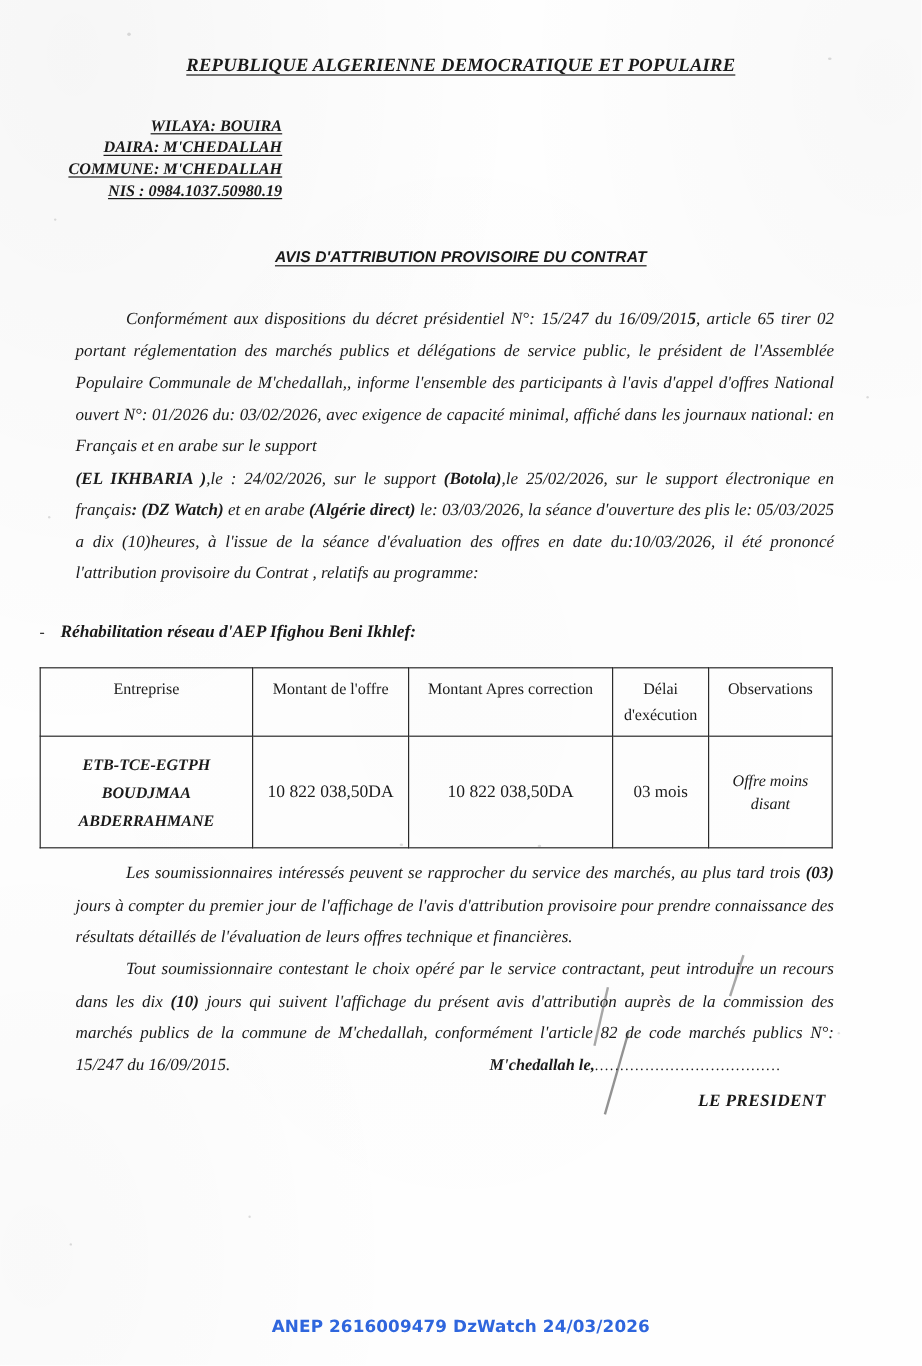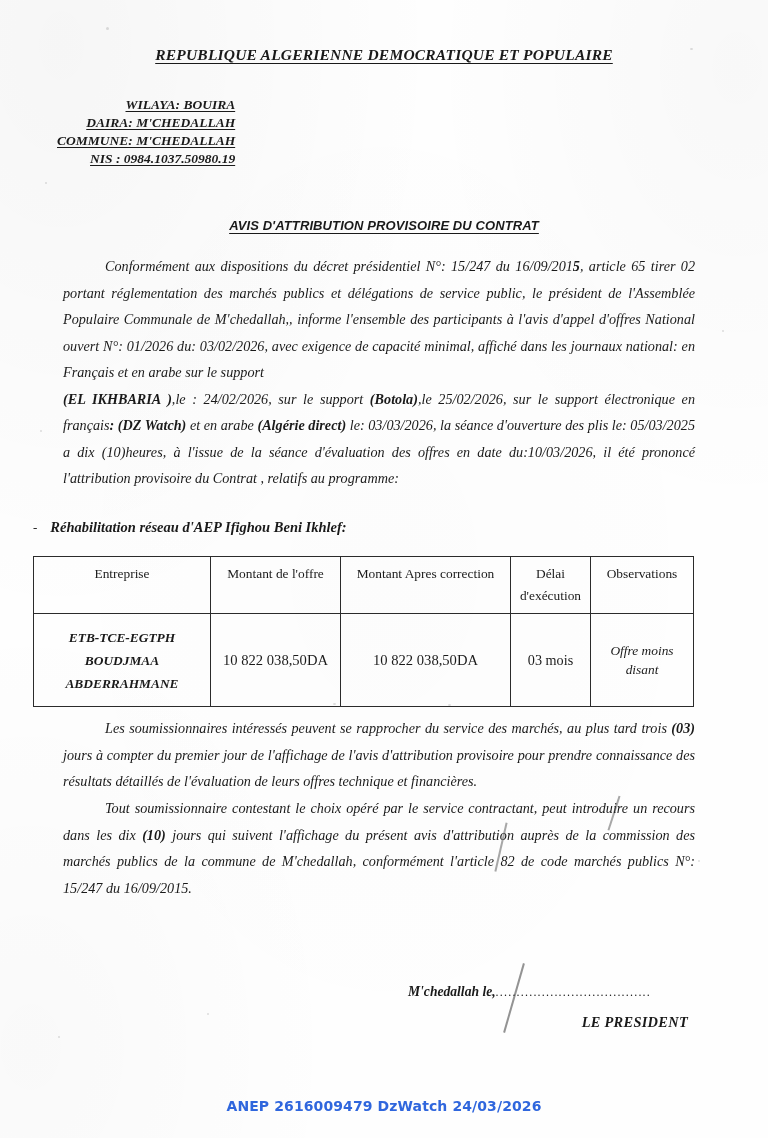--- a/index.html
+++ b/index.html
@@ -70,21 +70,21 @@
     text-decoration: underline;
     text-underline-offset: 2px;
     display: inline-block;
     margin-bottom: 0.5px;
     white-space: nowrap;
   }
   .admin-line-wrap { display: block; text-align: right; }
 
   .avis-title {
     position: absolute;
-    top: 218px;
+    top: 206px;
     left: 0;
     width: 768px;
     text-align: center;
     font-family: "Liberation Sans", "DejaVu Sans", sans-serif;
     font-style: italic;
     font-weight: bold;
     font-size: 13px;
     letter-spacing: 0.1px;
   }
   .avis-title span {
@@ -173,21 +173,21 @@
   .body-area-3 {
     position: absolute;
     top: 795px;
     left: 63px;
     width: 632px;
   }
 
   
   .sign-block {
     position: absolute;
-    top: 984px;
+    top: 880px;
     left: 408px;
     width: 280px;
     font-size: 13.6px;
   }
   .sign-city {
     font-style: italic;
     font-weight: bold;
     white-space: nowrap;
   }
   .sign-dots {

